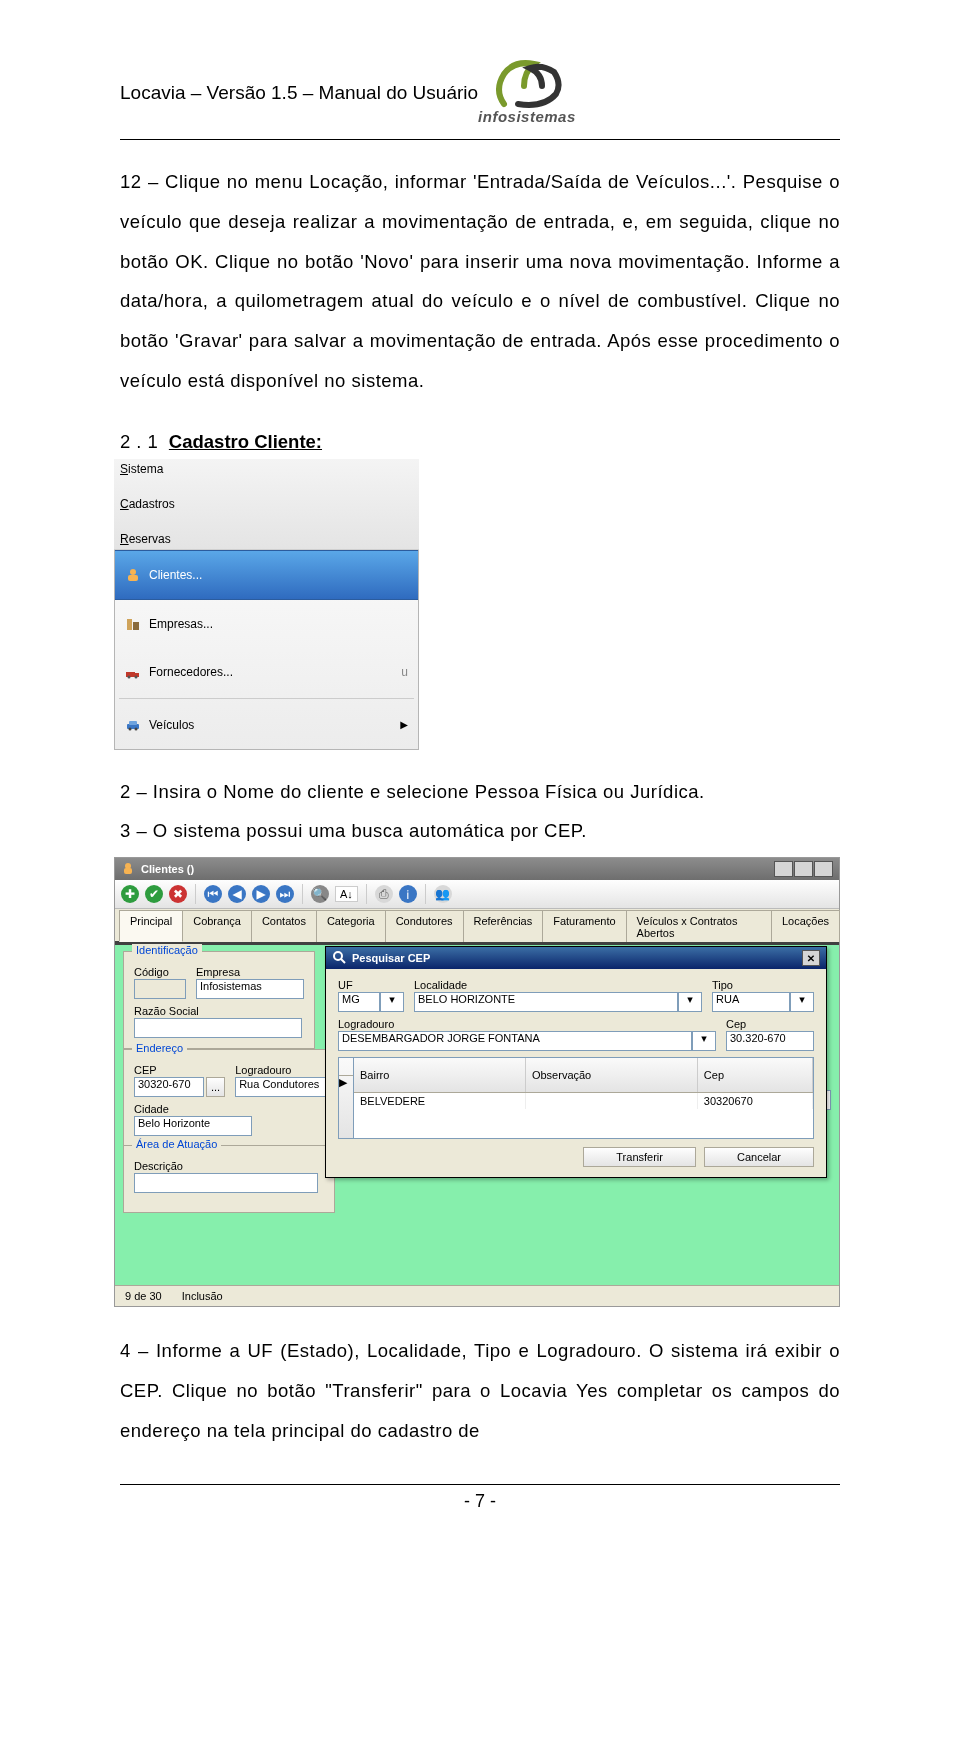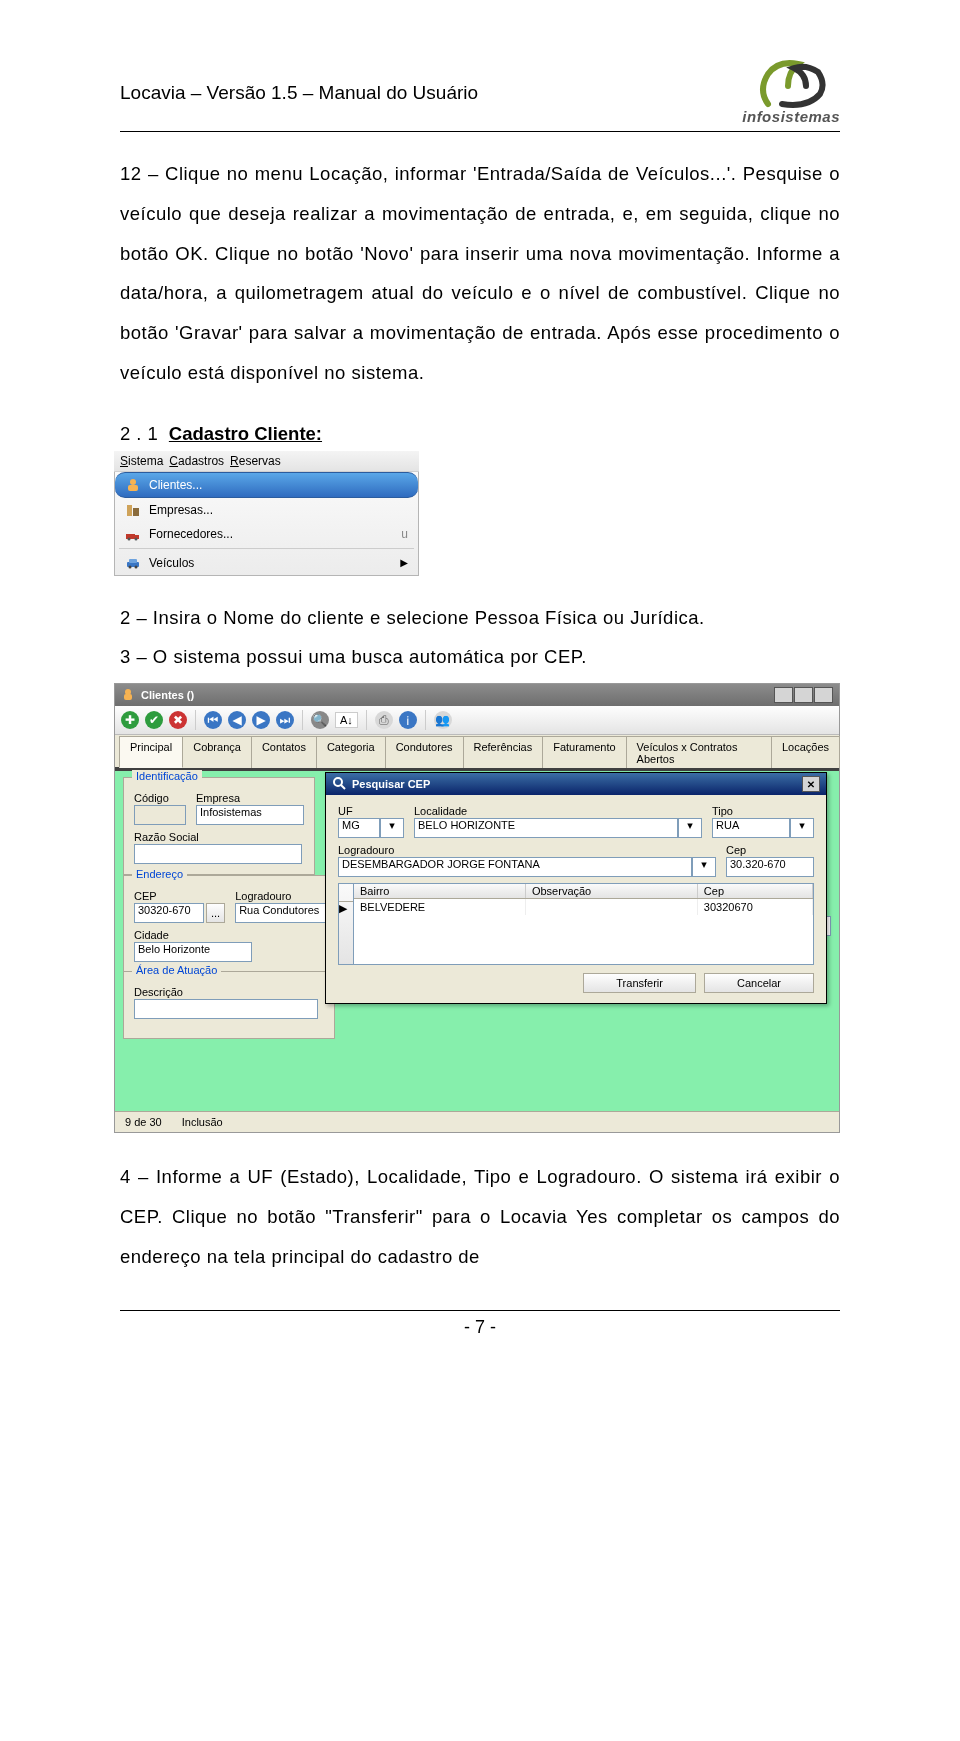--- a/index.html
+++ b/index.html
@@ -7,23 +7,22 @@
     background: #fff;
     font-family: Arial, sans-serif;
     color: #000;
     width: 960px;
   }
   .page {
     padding: 60px 120px 40px 120px;
   }
   .header-row {
     display: flex;
-    justify-content: space-between;
     align-items: center;
-    margin-bottom: 6px;
+    margin-bottom: 14px;
   }
   .header-text {
     font-size: 19px;
     font-weight: normal;
   }
   .logo {
     display: flex;
     flex-direction: column;
     align-items: center;
   }
@@ -64,21 +63,22 @@
     width: 305px;
     font-family: Tahoma, sans-serif;
     font-size: 12px;
     margin: 6px 0 22px -6px;
   }
   .shot1 .menubar {
     display: flex;
     background: linear-gradient(#f4f4f4,#e4e4e4);
     border-bottom: 1px solid #d0d0d0;
     padding: 3px 6px;
-    gap: 6px;
+    gap: 21px;
+    flex-direction: column;
   }
   .shot1 .menubar span u { text-decoration: underline; }
   .shot1 .below {
     display:flex;
   }
   .shot1 .left-slice {
     width: 72px;
     background: #fafafa;
     border-right: 1px solid #d8d8d8;
     padding: 6px 8px;
@@ -90,22 +90,21 @@
   .shot1 .dropdown {
     flex:1;
     background: linear-gradient(#fafafa,#ececec);
     border: 1px solid #b5b5b5;
     border-top: none;
   }
   .shot1 .item {
     display:flex;
     align-items:center;
     gap:8px;
-    padding: 4px 10px;
-    border-radius: 10px;
+    padding: 16px 10px;
   }
   .shot1 .item.sel {
     background: linear-gradient(#5aa7e8,#2f6bbf);
     color:#fff;
     border-top:1px solid #2b5c9e;
     border-bottom:1px solid #2b5c9e;
   }
   .shot1 .item .ico {
     width:16px; height:16px;
     display:flex; align-items:center; justify-content:center;
@@ -210,21 +209,21 @@
   }
   .dialog .content { padding:10px 12px; }
   .grid {
     background:#fff; border:1px solid #7f9db9; height:80px;
   }
   .grid .gh {
     display:flex; background:linear-gradient(#fafafa,#e4e4e4);
     border-bottom:1px solid #aca899;
   }
   .grid .gh div {
-    border-right:1px solid #ccc; padding:1px 6px; font-size:11px;
+    border-right:1px solid #ccc; padding:11px 6px; font-size:11px;
   }
   .grid .gr {
     display:flex; font-size:11px;
   }
   .grid .gr div {
     border-right:1px solid #eee; padding:2px 6px; white-space:nowrap; overflow:hidden;
   }
   .grid .gr div:first-child { color:#000; }
   .dlg-btns { display:flex; gap:8px; justify-content:flex-end; margin-top:8px;}
   .dlg-btns .btn {

